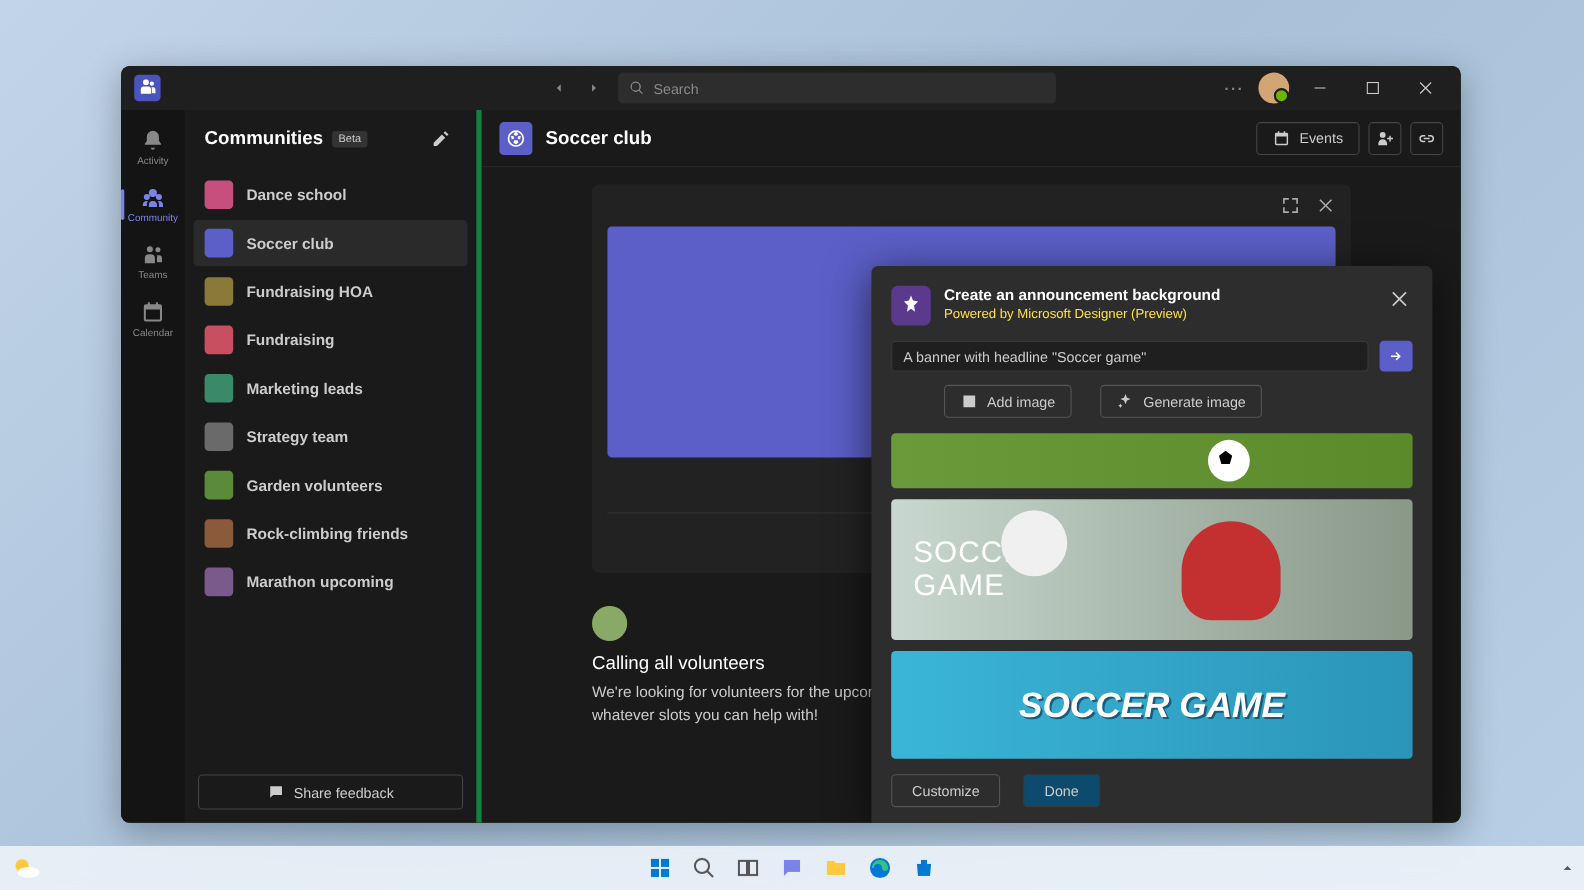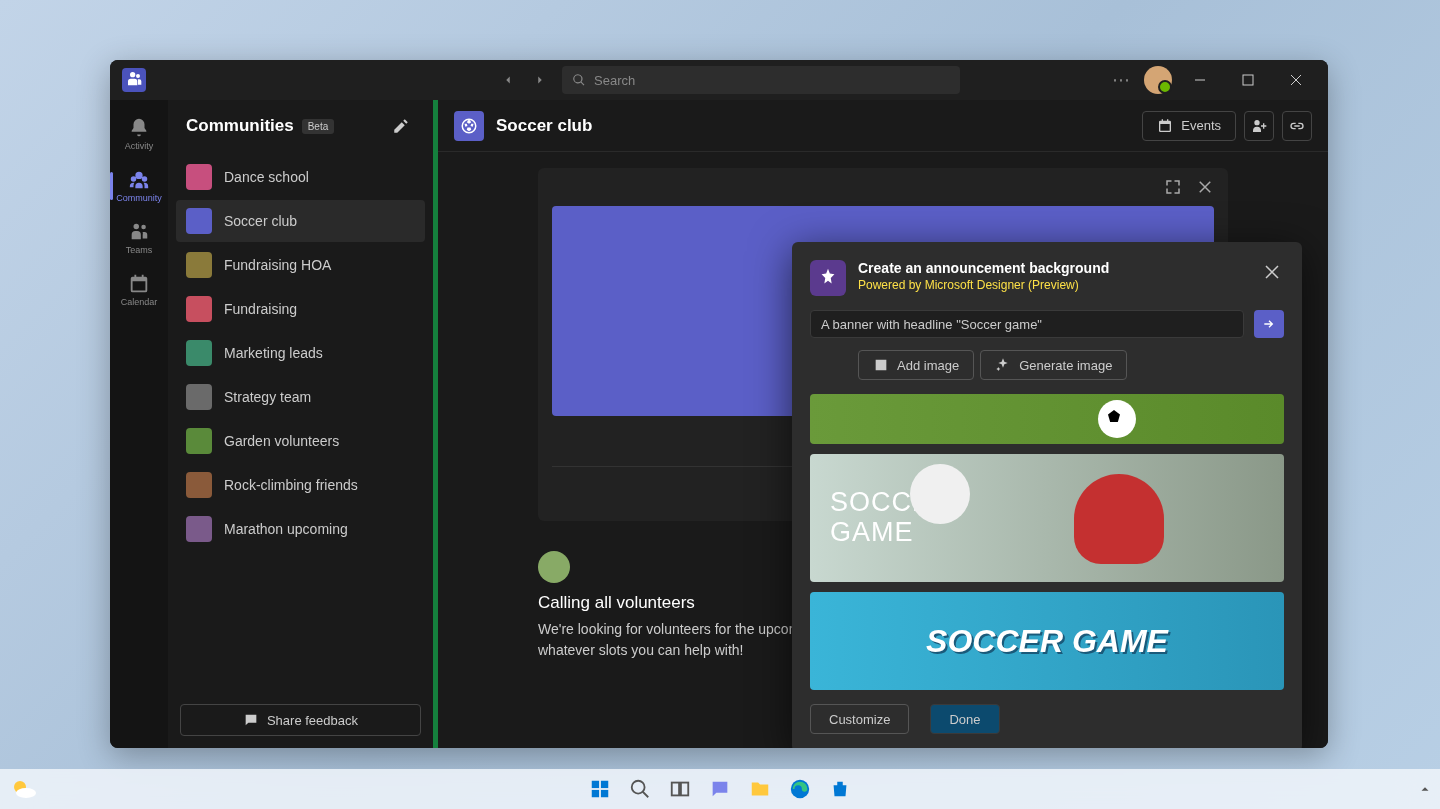--- a/index.html
+++ b/index.html
@@ -44,21 +44,21 @@
     
     .sidebar { width: 270px; background: #1a1a1a; border-right: 5px solid #15803d; display: flex; flex-direction: column; }
     .sidebar-header { height: 52px; display: flex; align-items: center; padding: 0 18px; }
     .sidebar-title { color: #fff; font-size: 17px; font-weight: 700; }
     .beta-badge { background: #333; color: #ccc; font-size: 10px; padding: 2px 6px; border-radius: 3px; margin-left: 8px; }
     .compose-btn { margin-left: auto; width: 28px; height: 28px; display: flex; align-items: center; justify-content: center; color: #ccc; cursor: pointer; }
     .sidebar-list { flex: 1; overflow-y: auto; padding: 4px 8px; }
     .sidebar-item { height: 42px; display: flex; align-items: center; padding: 0 10px; border-radius: 4px; color: #ccc; cursor: pointer; margin-bottom: 2px; }
     .sidebar-item.active { background: #2a2a2a; }
     .comm-avatar { width: 26px; height: 26px; border-radius: 4px; margin-right: 12px; flex-shrink: 0; }
-    .comm-name { font-size: 14px; }
+    .comm-name { font-size: 14px; font-weight: bold; }
     .sidebar-footer { padding: 12px; }
     .feedback-btn { width: 100%; height: 32px; border: 1px solid #444; border-radius: 4px; background: transparent; color: #ccc; display: flex; align-items: center; justify-content: center; gap: 8px; cursor: pointer; font-size: 13px; }
     
     .channel { flex: 1; background: #1a1a1a; display: flex; flex-direction: column; }
     .channel-header { height: 52px; display: flex; align-items: center; padding: 0 16px; border-bottom: 1px solid #2a2a2a; }
     .ch-avatar { width: 30px; height: 30px; border-radius: 4px; background: #5b5fc7; display: flex; align-items: center; justify-content: center; margin-right: 12px; }
     .ch-avatar svg { width: 18px; height: 18px; fill: #fff; }
     .ch-title { color: #fff; font-size: 17px; font-weight: 700; }
     .ch-actions { margin-left: auto; display: flex; gap: 8px; }
     .events-btn { height: 30px; padding: 0 14px; border: 1px solid #444; border-radius: 4px; background: transparent; color: #ccc; display: flex; align-items: center; gap: 8px; cursor: pointer; font-size: 13px; }
@@ -89,21 +89,21 @@
     .modal-icon { width: 36px; height: 36px; background: #5b3a8e; border-radius: 6px; display: flex; align-items: center; justify-content: center; margin-right: 12px; }
     .modal-icon svg { width: 22px; height: 22px; }
     .modal-title { color: #fff; font-size: 14px; font-weight: 700; }
     .modal-sub { color: #fde047; font-size: 12px; margin-top: 2px; }
     .modal-close { margin-left: auto; width: 24px; height: 24px; display: flex; align-items: center; justify-content: center; color: #ccc; cursor: pointer; }
     .modal-body { padding: 0 18px 18px; }
     .prompt-row { display: flex; gap: 10px; margin-bottom: 12px; }
     .prompt-input { flex: 1; height: 28px; background: #1f1f1f; border: 1px solid #3a3a3a; border-radius: 4px; color: #ccc; padding: 0 10px; font-size: 13px; }
     .prompt-go { width: 30px; height: 28px; background: #5b5fc7; border: none; border-radius: 4px; display: flex; align-items: center; justify-content: center; cursor: pointer; }
     .prompt-go svg { width: 16px; height: 16px; fill: #fff; }
-    .btn-row { display: flex; gap: 6px; margin-bottom: 14px; padding-left: 48px; }
+    .btn-row { display: flex; gap: 26px; margin-bottom: 14px; padding-left: 48px; }
     .pill-btn { height: 30px; padding: 0 14px; border: 1px solid #555; border-radius: 4px; background: transparent; color: #ccc; display: flex; align-items: center; gap: 8px; cursor: pointer; font-size: 13px; }
     .pill-btn svg { width: 16px; height: 16px; fill: #ccc; }
     .suggestions { display: flex; flex-direction: column; gap: 10px; }
     .suggestion { height: 50px; border-radius: 4px; background: #3a3a3a; position: relative; overflow: hidden; display: flex; align-items: center; }
     .suggestion.s0 { background: linear-gradient(90deg, #6a9a3a 0%, #5a8a2a 100%); justify-content: center; }
     .suggestion.s1 { height: 128px; background: linear-gradient(90deg, #c8d8d0 0%, #8a9888 100%); padding-left: 20px; }
     .suggestion.s1 .s-text { color: #fff; font-size: 27px; font-weight: 300; letter-spacing: 1px; line-height: 1.1; }
     .suggestion.s2 { height: 98px; background: linear-gradient(90deg, #3ab5d8 0%, #2a95b8 100%); justify-content: center; }
     .suggestion.s2 .s-text { color: #fff; font-size: 32px; font-weight: 700; font-style: italic; text-shadow: 2px 2px 0 #1a5a7a; }
     

